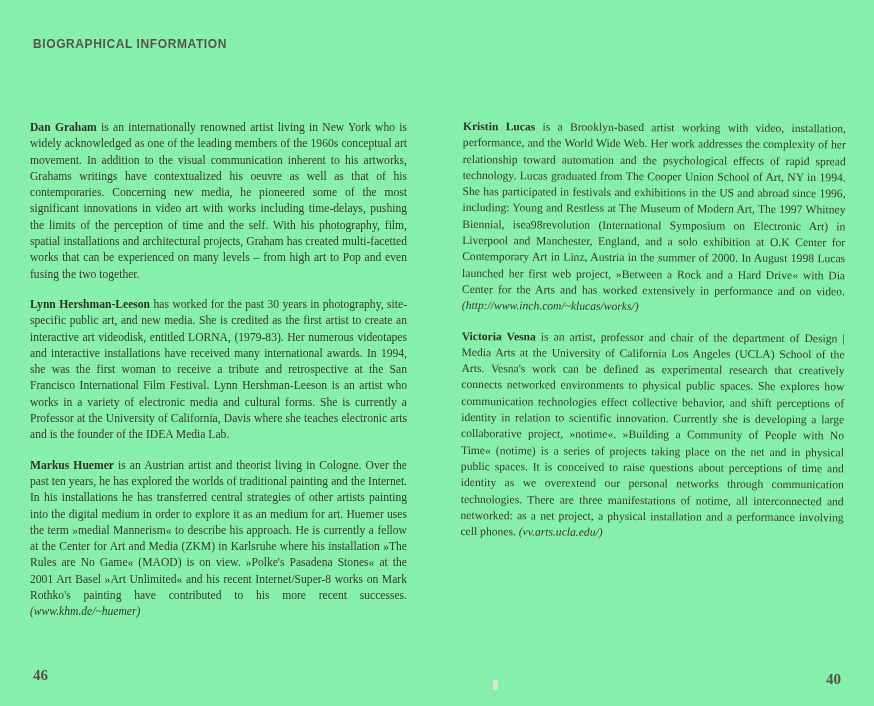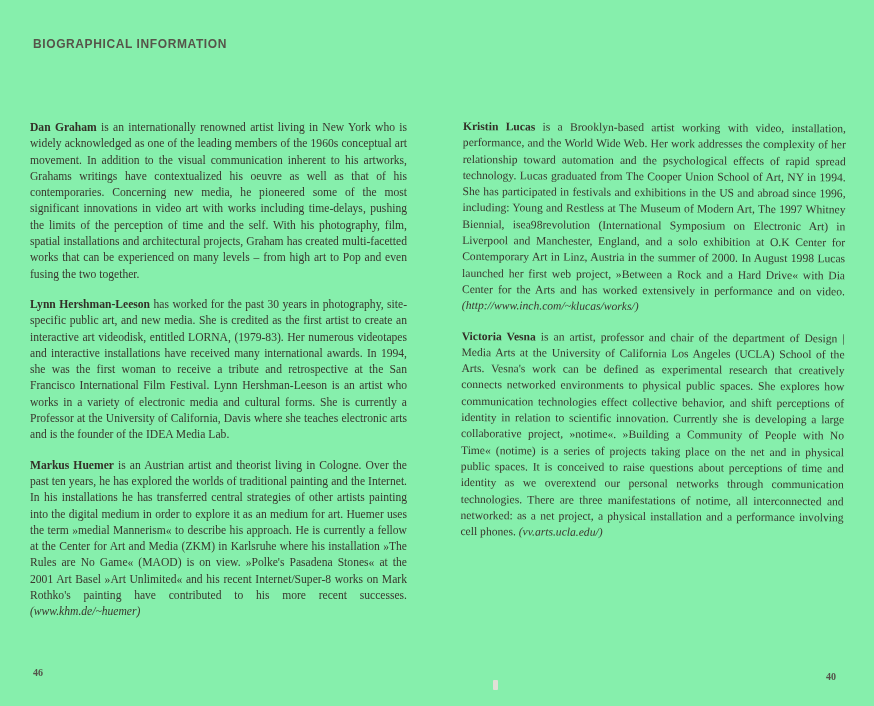--- a/index.html
+++ b/index.html
@@ -51,21 +51,21 @@
   .para b {
     font-weight: bold;
     color: #332f27;
   }
   .para .url {
     font-style: italic;
   }
   .pagenum {
     position: absolute;
     font-family: "Liberation Serif", "DejaVu Serif", serif;
-    font-size: 10px;
+    font-size: 15px;
     font-weight: bold;
     color: #54524a;
   }
   .pagenum-left  { left: 33px;  top: 667px; }
   .pagenum-right { left: 826px; top: 671px; }
   .scan-artifact {
     position: absolute;
     left: 493px;
     top: 680px;
     width: 5px;

